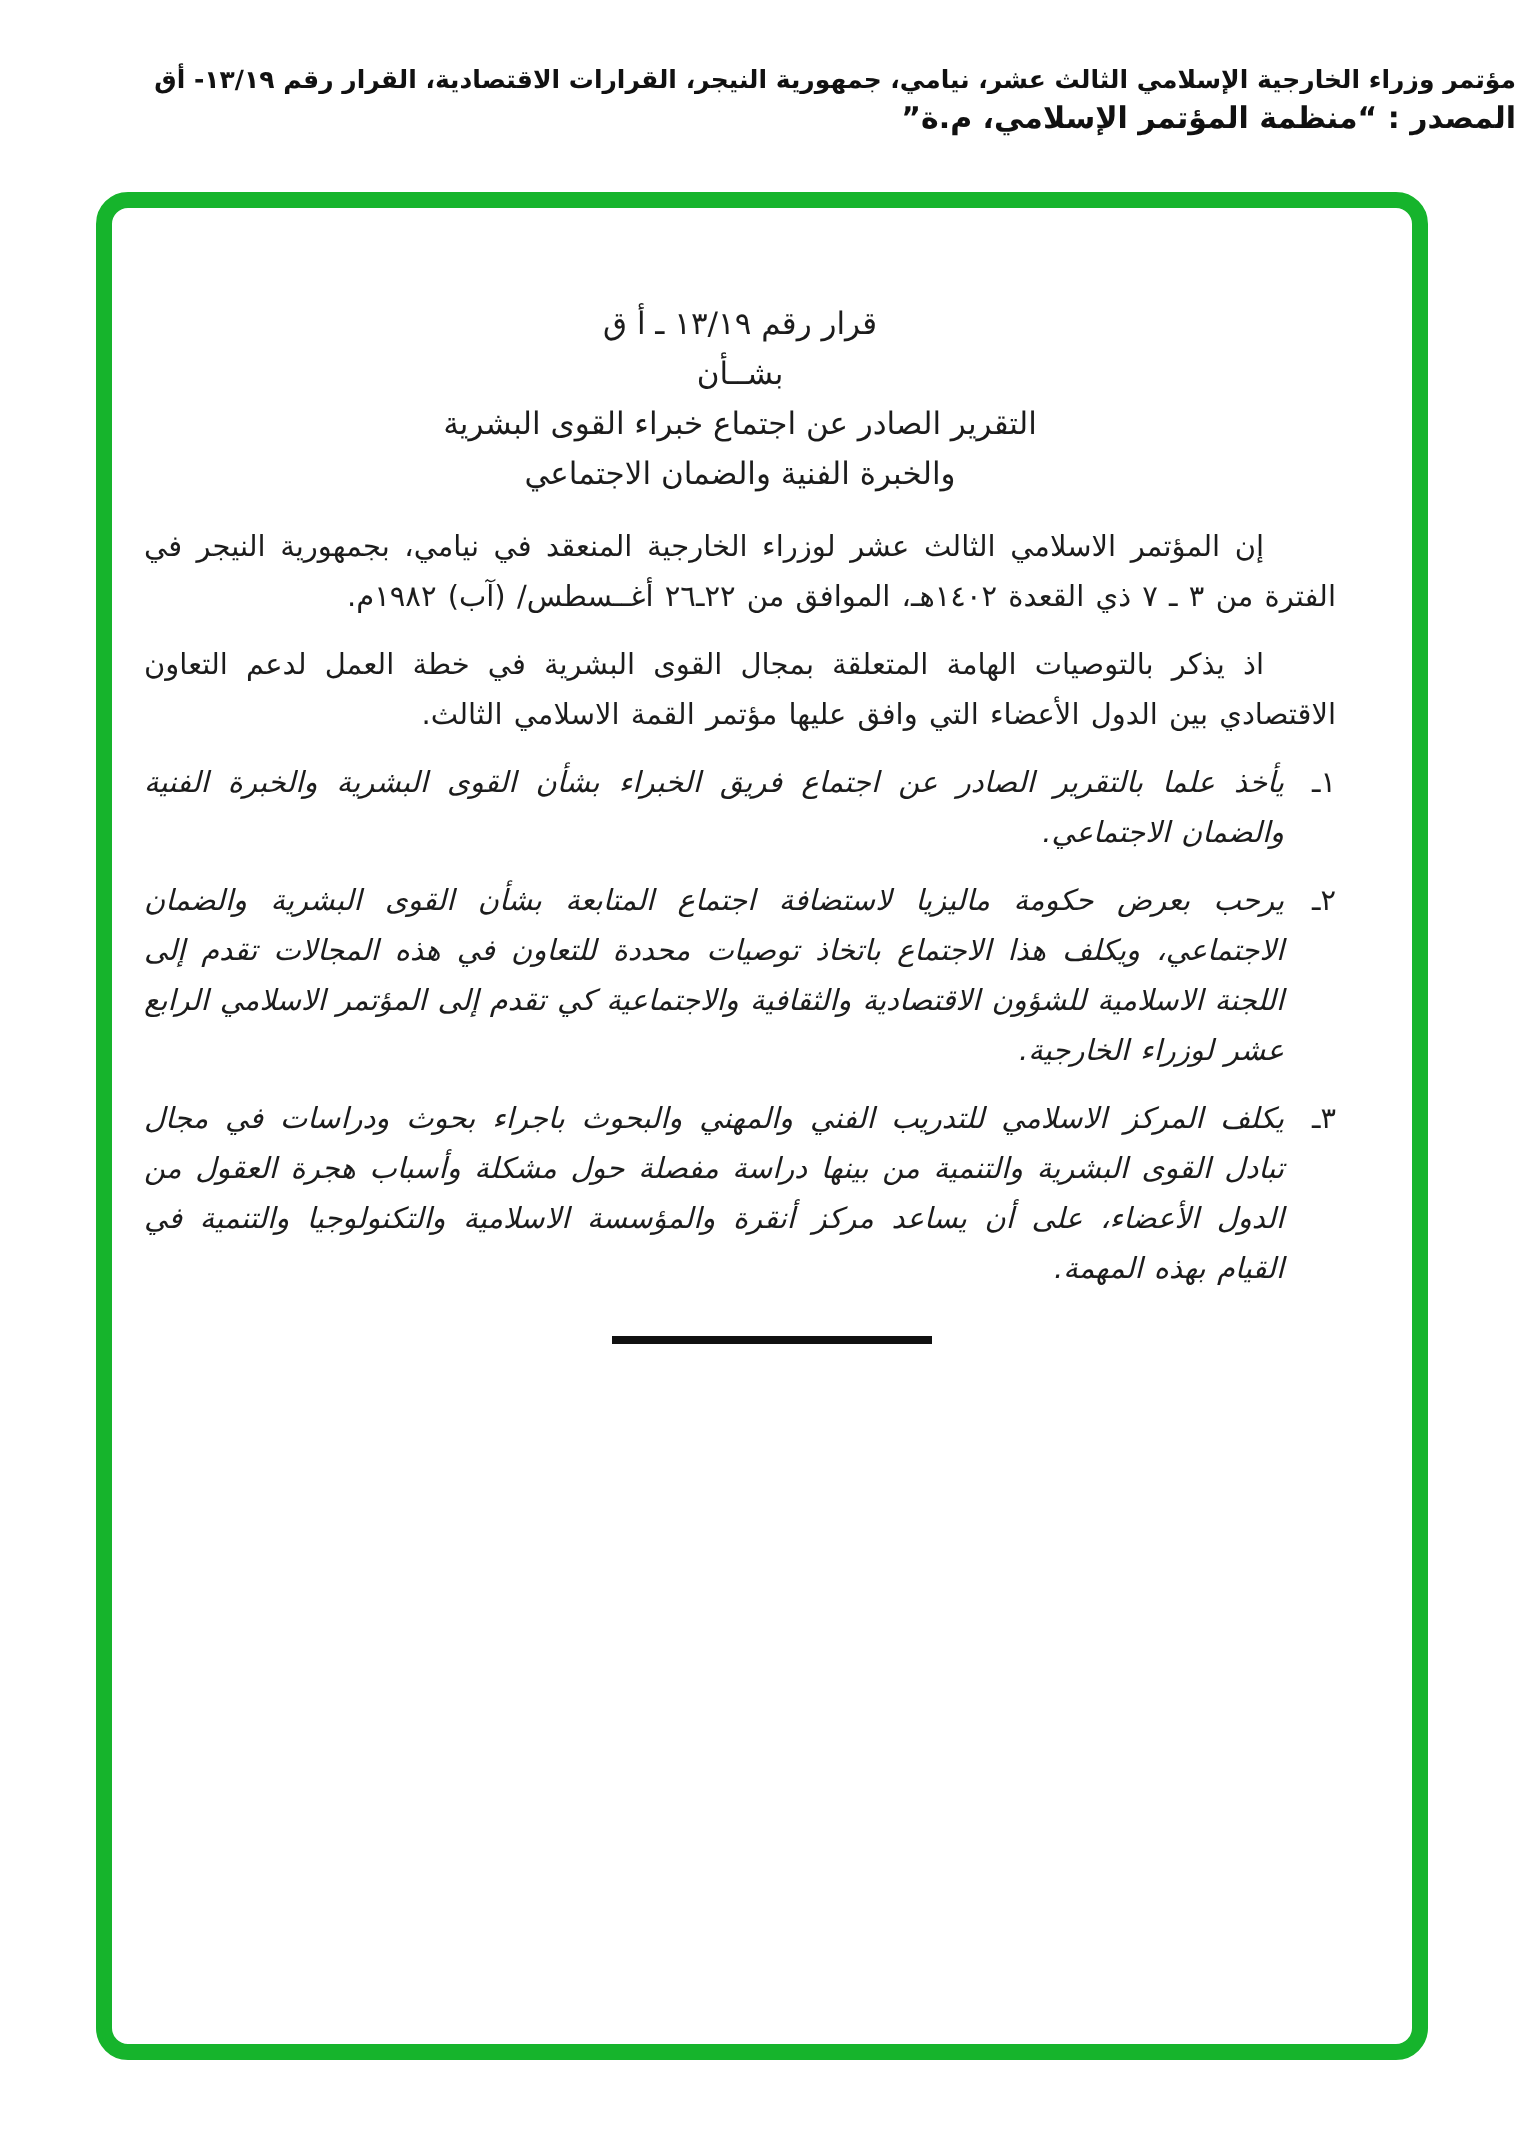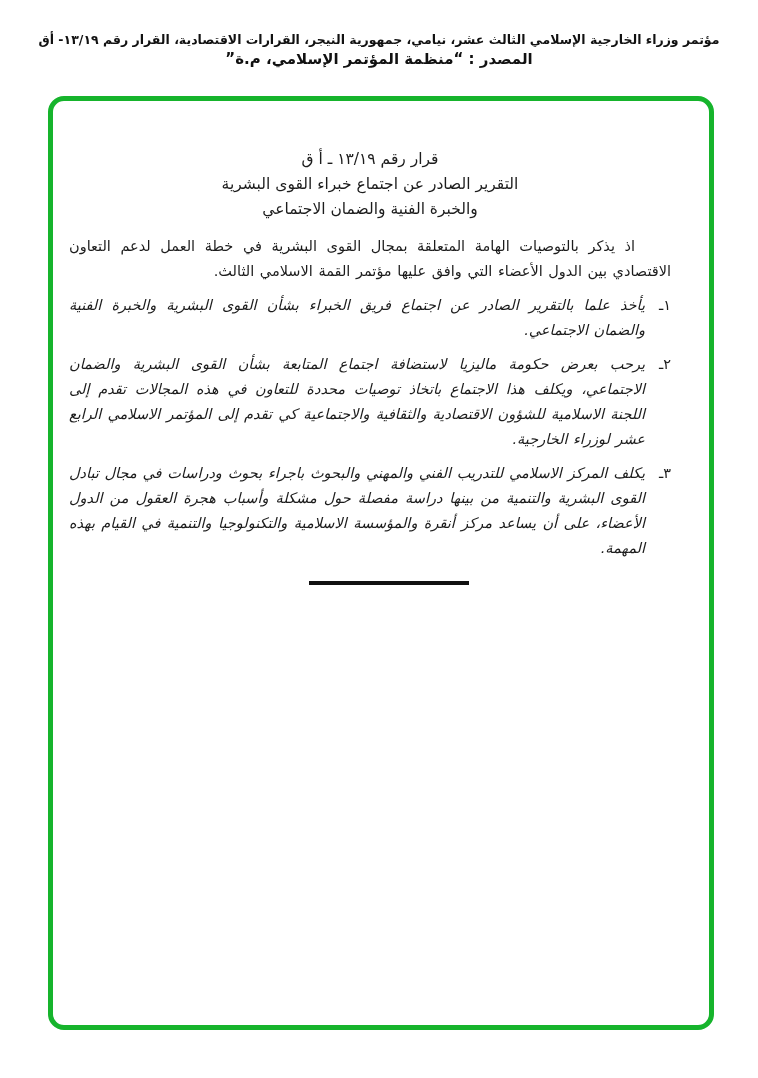--- a/index.html
+++ b/index.html
@@ -14,42 +14,42 @@
     font-family: "DejaVu Sans", sans-serif;
     color: #1c1c1c;
     overflow: hidden;
   }
   .page-header {
     position: absolute;
     top: 30px;
     left: 0;
     width: 758px;
     direction: rtl;
-    text-align: center;
+    text-align: right;
     font-weight: bold;
     color: #111111;
   }
   .page-header .citation {
     font-size: 12.5px;
     line-height: 20px;
     white-space: nowrap;
   }
   .page-header .source {
     font-size: 15px;
     line-height: 15px;
     margin-top: 2px;
   }
   .doc-frame {
     position: absolute;
     left: 48px;
     top: 96px;
     width: 666px;
     height: 934px;
     box-sizing: border-box;
-    border: 5px solid #d946ef;
+    border: 8px solid #d946ef;
     border-radius: 16px;
     background: #ffffff;
   }
   .doc-content {
     direction: rtl;
     padding: 46px 38px 0 16px;
     font-size: 14.5px;
     line-height: 25px;
   }
   .doc-title {
@@ -94,24 +94,26 @@
 <div class="page-header">
   <div class="citation">مؤتمر وزراء الخارجية الإسلامي الثالث عشر، نيامي، جمهورية النيجر، القرارات الاقتصادية، القرار رقم ١٣/١٩- أق</div>
   <div class="source">المصدر : “منظمة المؤتمر الإسلامي، م.ة”</div>
 </div>
 
 <div class="doc-frame" style="border-color: rgb(22, 180, 44);">
   <div class="doc-content">
 
     <div class="doc-title">
       <div>قرار رقم ١٣/١٩ ـ أ ق</div>
+      <div>بشــأن</div>
       <div>التقرير الصادر عن اجتماع خبراء القوى البشرية</div>
       <div>والخبرة الفنية والضمان الاجتماعي</div>
     </div>
 
+    <p class="preamble-paragraph">إن المؤتمر الاسلامي الثالث عشر لوزراء الخارجية المنعقد في نيامي، بجمهورية النيجر في الفترة من ٣ ـ ٧ ذي القعدة ١٤٠٢هـ، الموافق من ٢٢ـ٢٦ أغــسطس/ (آب) ١٩٨٢م.</p>
     <p class="preamble-paragraph">اذ يذكر بالتوصيات الهامة المتعلقة بمجال القوى البشرية في خطة العمل لدعم التعاون الاقتصادي بين الدول الأعضاء التي وافق عليها مؤتمر القمة الاسلامي الثالث.</p>
 
     <div class="operative-item">
       <span class="item-number">١ـ</span>
       <span class="item-text">يأخذ علما بالتقرير الصادر عن اجتماع فريق الخبراء بشأن القوى البشرية والخبرة الفنية والضمان الاجتماعي.</span>
     </div>
     <div class="operative-item">
       <span class="item-number">٢ـ</span>
       <span class="item-text">يرحب بعرض حكومة ماليزيا لاستضافة اجتماع المتابعة بشأن القوى البشرية والضمان الاجتماعي، ويكلف هذا الاجتماع باتخاذ توصيات محددة للتعاون في هذه المجالات تقدم إلى اللجنة الاسلامية للشؤون الاقتصادية والثقافية والاجتماعية كي تقدم إلى المؤتمر الاسلامي الرابع عشر لوزراء الخارجية.</span>
     </div>

